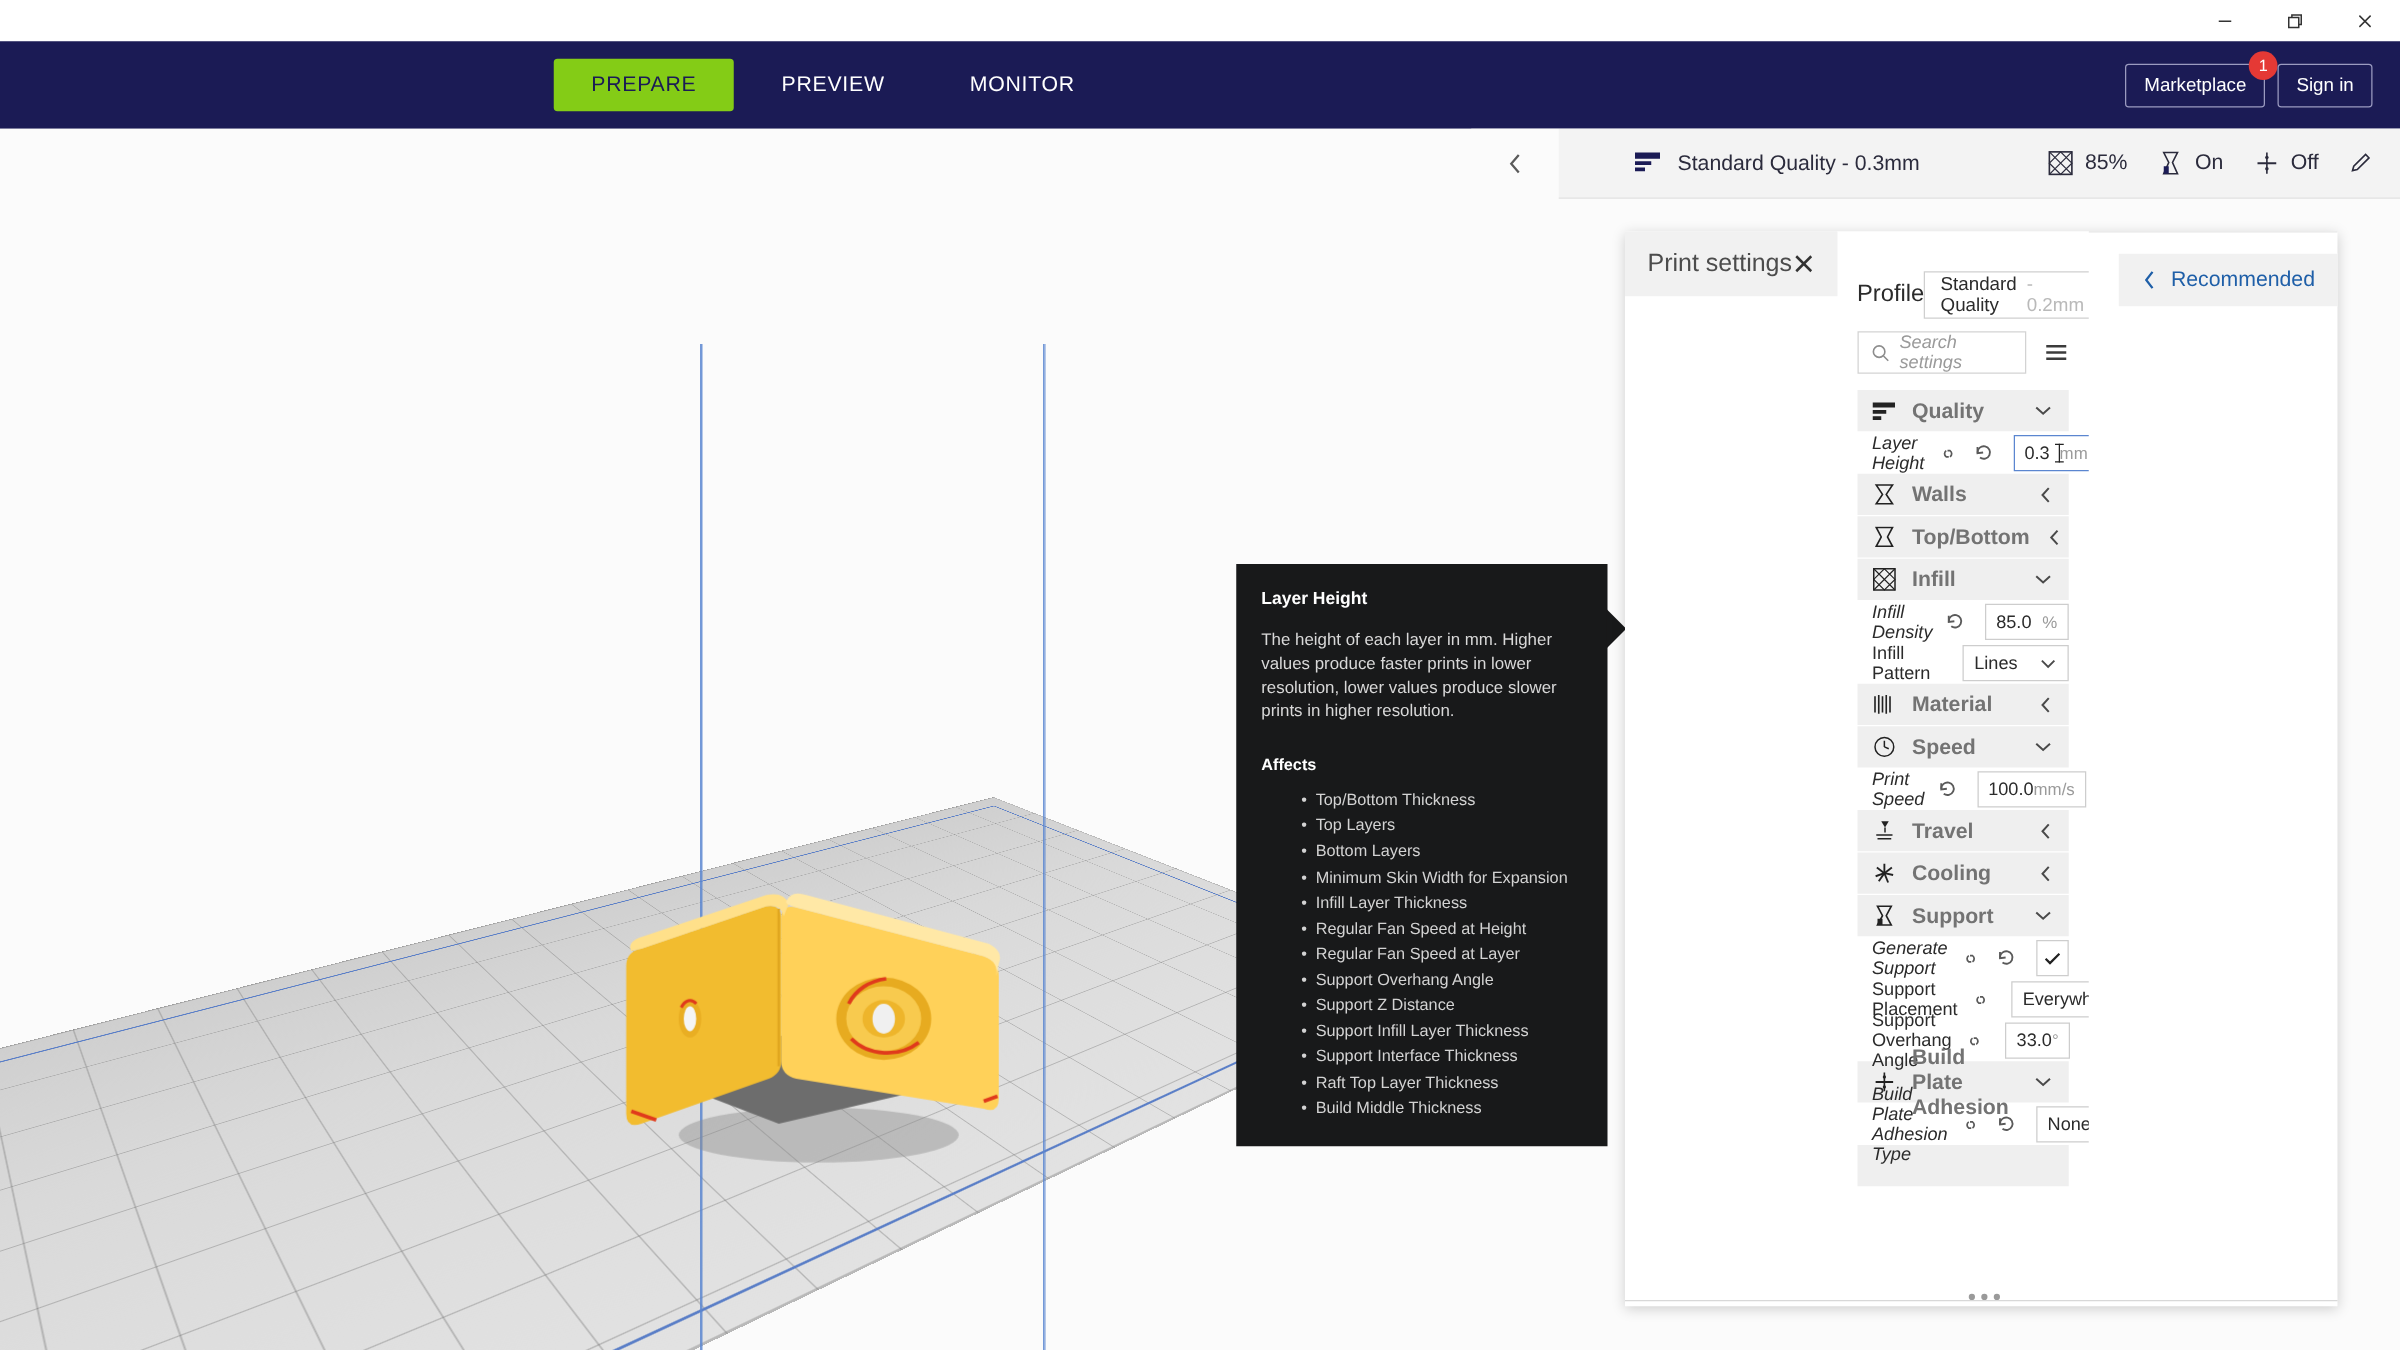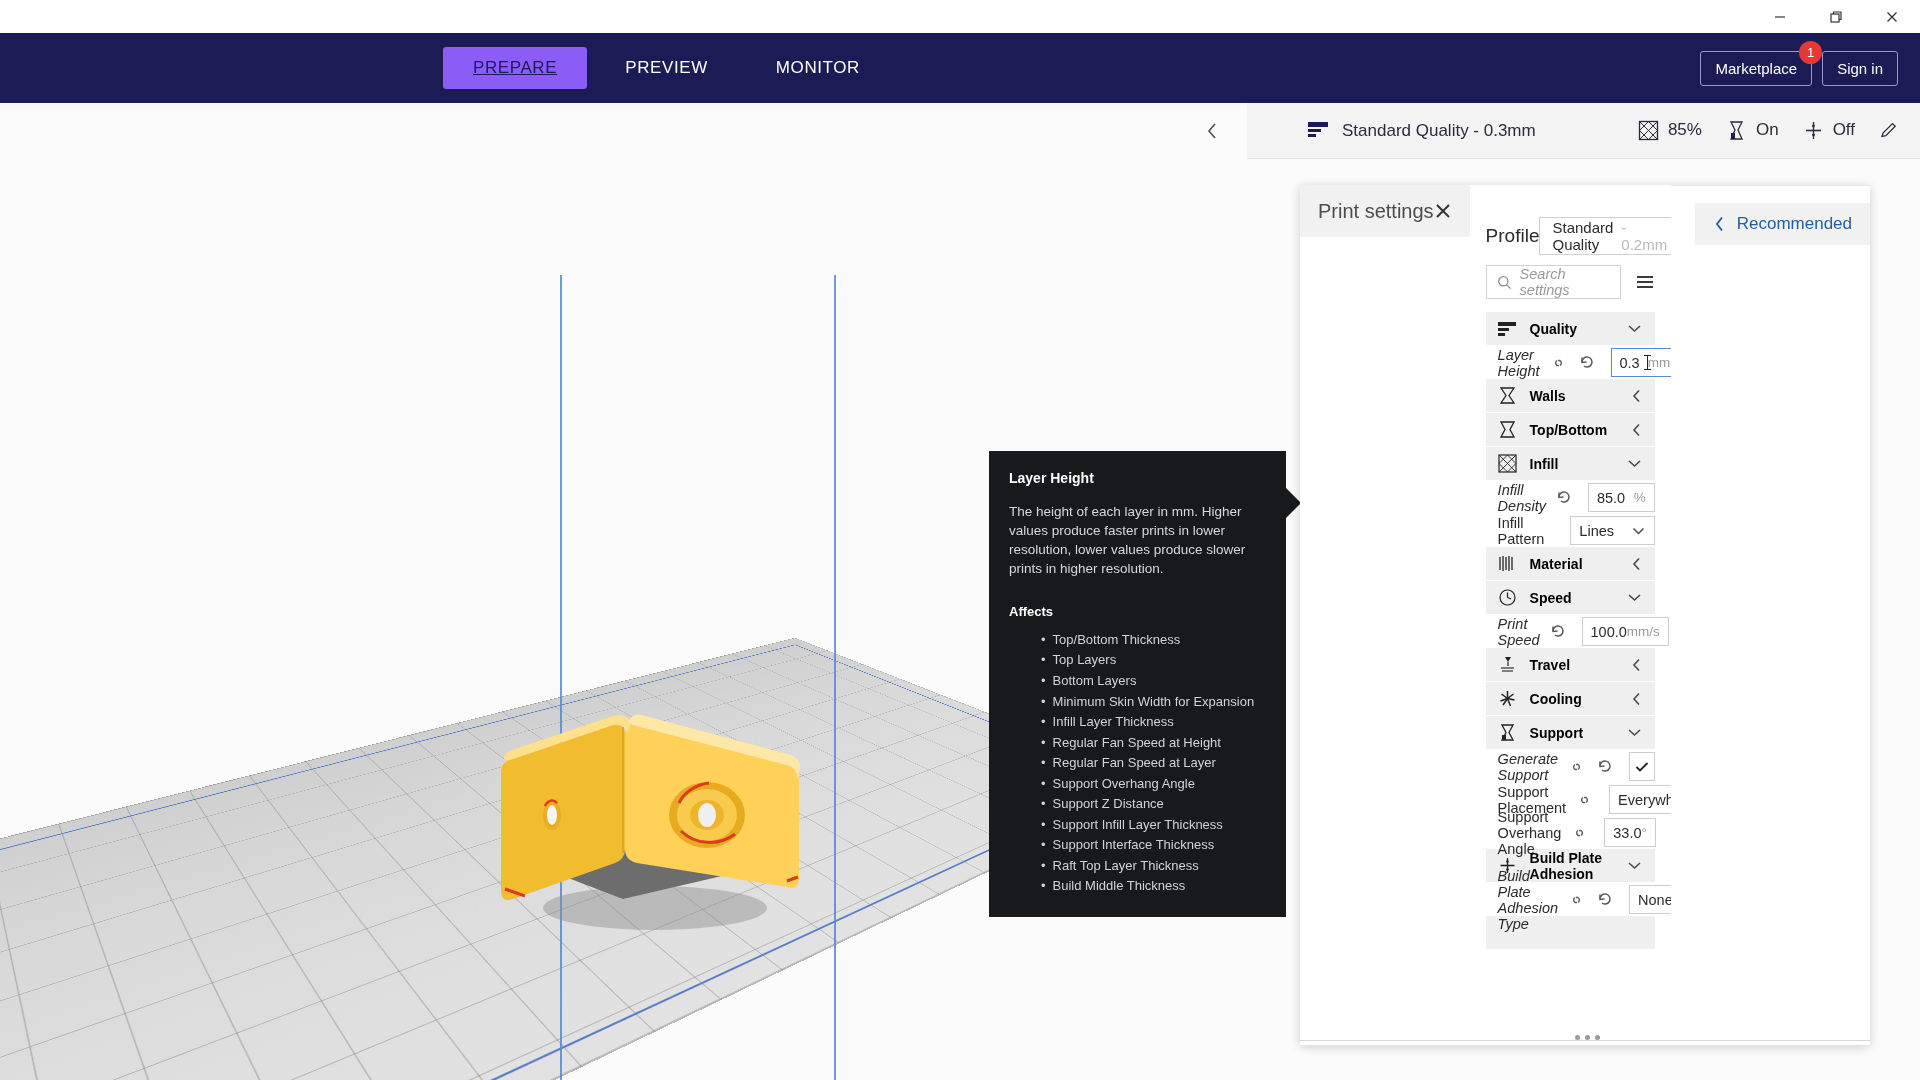--- a/index.html
+++ b/index.html
@@ -23,21 +23,21 @@
   .navbar {
     position: absolute; top: 33px; left: 0; width: 1920px; height: 70px;
     background: #1b1b55;
     display: flex; align-items: center;
   }
   .navtabs { display: flex; align-items: center; margin-left: 443px; gap: 8px; }
   .navtab {
     padding: 11px 30px; font-size: 17px; letter-spacing: .6px;
     color: #ffffff; border-radius: 3px; white-space: nowrap;
   }
-  .navtab.active { background: #8b5cf6; color: #1b1b55; text-decoration: underline; }
+  .navtab.active { background: #84cc16; color: #1b1b55; }
   .navright { margin-left: auto; margin-right: 22px; display: flex; align-items: center; gap: 10px; }
   .navbtn {
     position: relative; border: 1px solid #9b9bc0; border-radius: 3px;
     color: #ffffff; font-size: 15px; padding: 8px 14px; background: transparent;
     white-space: nowrap;
   }
   .badge {
     position: absolute; top: -11px; right: -11px;
     width: 23px; height: 23px; border-radius: 50%;
     background: #e53935; color: #fff; font-size: 13px;
@@ -133,21 +133,21 @@
   .search-box {
     flex: 1; height: 34px; border: 1px solid #d3d3d3; background: #fff;
     display: flex; align-items: center; padding: 0 10px; gap: 8px;
   }
   .search-ph { font-size: 14.5px; color: #9a9a9a; font-style: italic; }
 
   .cat {
     height: 33px; background: #efefef; display: flex; align-items: center;
     padding: 0 12px; gap: 13px; margin-bottom: 1px;
   }
-  .cat-name { font-size: 14px; font-weight: bold; color: #000000; }
+  .cat-name { font-size: 17px; font-weight: bold; color: #737373; }
   .cat-chev { margin-left: auto; }
 
   .setting {
     height: 33px; display: flex; align-items: center; padding: 0 0 0 12px; gap: 10px;
     background: #ffffff;
   }
   .setting-label { font-size: 14.5px; color: #2b2b2b; flex: 1; }
   .setting-label.modified { font-style: italic; }
   .setting-icons { display: flex; align-items: center; gap: 12px; margin-right: 6px; }
   .field {

